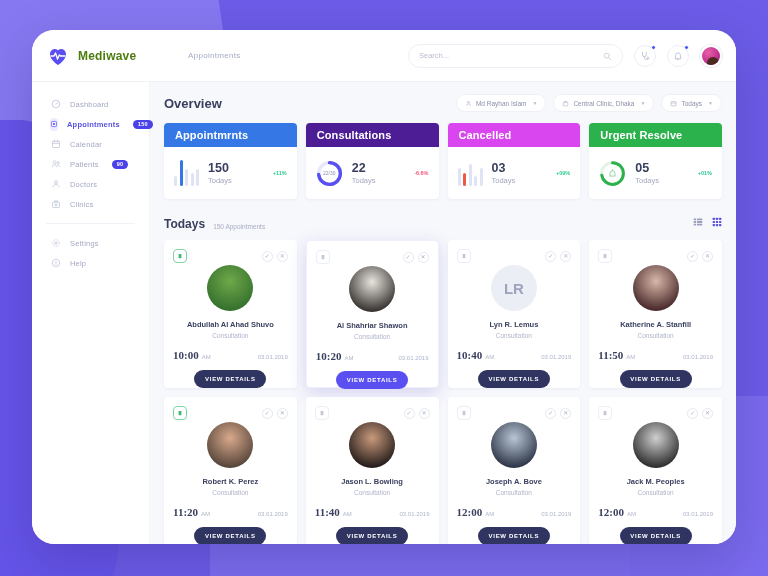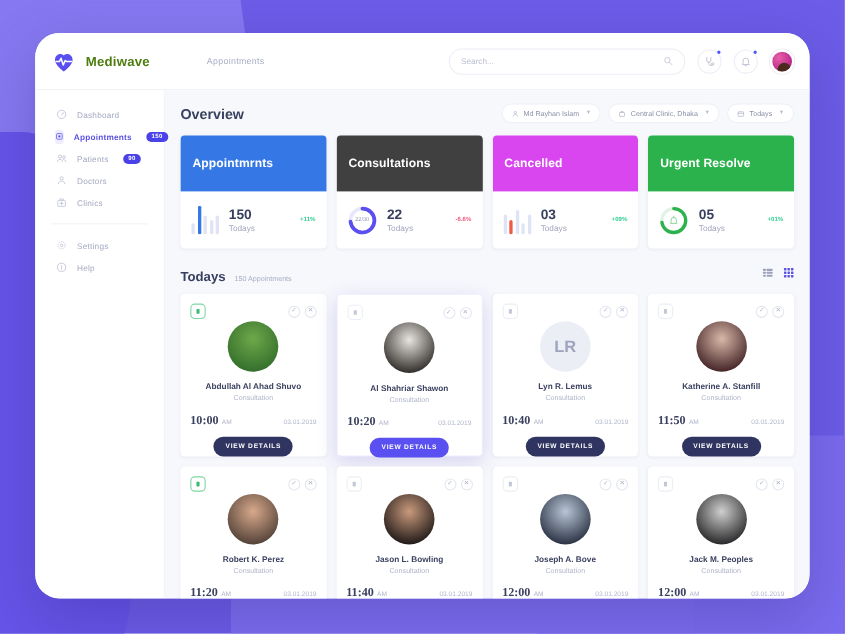--- a/index.html
+++ b/index.html
@@ -158,21 +158,21 @@
   }
   .chev { font-size: 5px; color: #b6bacb; margin-left: 2px; }
 
   
   .stats { display: flex; gap: 9px; }
   .stat-card {
     flex: 1; background: #fff; border-radius: 4px;
     overflow: hidden; box-shadow: 0 1px 3px rgba(80,90,140,.07);
   }
   .stat-head {
-    height: 51px; display: flex; align-items: center;
+    height: 24px; display: flex; align-items: center;
     padding-left: 11px; color: #fff;
     font-size: 11px; font-weight: bold; letter-spacing: .1px;
   }
   .stat-body {
     height: 52px; display: flex; align-items: center;
     padding: 0 10px; gap: 9px;
   }
   .stat-vals { display: flex; flex-direction: column; }
   .stat-num { font-size: 12.5px; font-weight: bold; color: #39405f; line-height: 1.15; }
   .stat-sub { font-size: 7.5px; color: #a2a7bf; }
@@ -323,20 +323,31 @@
         <span class="nav-ico">
           <svg viewBox="0 0 14 14" width="8" height="8">
             <rect x="2.5" y="2.5" width="9" height="9" rx="1.6" fill="none" stroke="#5a4ff0" stroke-width="1.2"></rect>
             <circle cx="7" cy="7" r="1.8" fill="#5a4ff0"></circle>
           </svg>
         </span>
         <span class="nav-label">Appointments</span>
         <span class="badge">150</span>
       </div>
 
+      <div class="nav-item">
+        <span class="nav-ico">
+          <svg viewBox="0 0 14 14" width="10" height="10">
+            <rect x="2" y="3" width="10" height="9" rx="1.3" fill="none" stroke="#bfc4d6" stroke-width="1.1"></rect>
+            <line x1="2" y1="6" x2="12" y2="6" stroke="#bfc4d6" stroke-width="1.1"></line>
+            <line x1="4.6" y1="1.8" x2="4.6" y2="4" stroke="#bfc4d6" stroke-width="1.1" stroke-linecap="round"></line>
+            <line x1="9.4" y1="1.8" x2="9.4" y2="4" stroke="#bfc4d6" stroke-width="1.1" stroke-linecap="round"></line>
+          </svg>
+        </span>
+        <span class="nav-label">Calendar</span>
+      </div>
 
       <div class="nav-item">
         <span class="nav-ico">
           <svg viewBox="0 0 14 14" width="10" height="10">
             <circle cx="5" cy="4.6" r="2" fill="none" stroke="#bfc4d6" stroke-width="1.1"></circle>
             <circle cx="10" cy="5.4" r="1.7" fill="none" stroke="#bfc4d6" stroke-width="1.1"></circle>
             <path d="M1.8 11.5c0-2 1.5-3.2 3.2-3.2s3.2 1.2 3.2 3.2" fill="none" stroke="#bfc4d6" stroke-width="1.1"></path>
             <path d="M8.8 8.6c1.6-.3 3.4.8 3.4 2.9" fill="none" stroke="#bfc4d6" stroke-width="1.1"></path>
           </svg>
         </span>
@@ -438,21 +449,21 @@
               </div>
             <div class="stat-vals">
               <span class="stat-num">150</span>
               <span class="stat-sub">Todays</span>
             </div>
             <span class="stat-delta" id="d0" style="color: rgb(46, 204, 143);">+11%</span>
           </div>
         </div>
 
         <div class="stat-card">
-          <div class="stat-head" id="sh1" style="background: #404040;">Consultations</div>
+          <div class="stat-head" id="sh1" style="background: #4c1d95;">Consultations</div>
           <div class="stat-body">
             <div class="ring">
               <svg viewBox="0 0 36 36" width="27" height="27">
                 <circle cx="18" cy="18" r="14.5" fill="none" stroke="#e9e7fb" stroke-width="4.5"></circle>
                 <circle id="ringarc1" cx="18" cy="18" r="14.5" fill="none" stroke="#5a4ff0" stroke-width="4.5" stroke-linecap="round" transform="rotate(-90 18 18)" stroke-dasharray="66.50751647649592 91.106186954104"></circle>
               </svg>
               <span class="ring-label">22/30</span>
             </div>
             <div class="stat-vals">
               <span class="stat-num">22</span>

